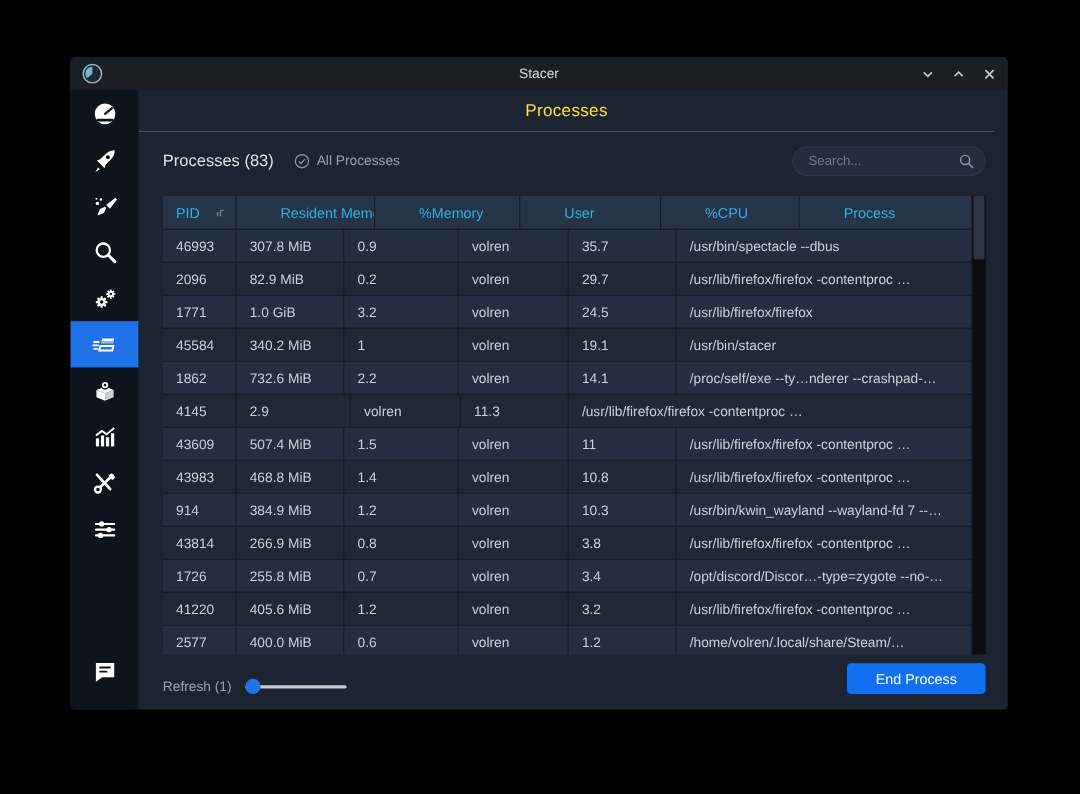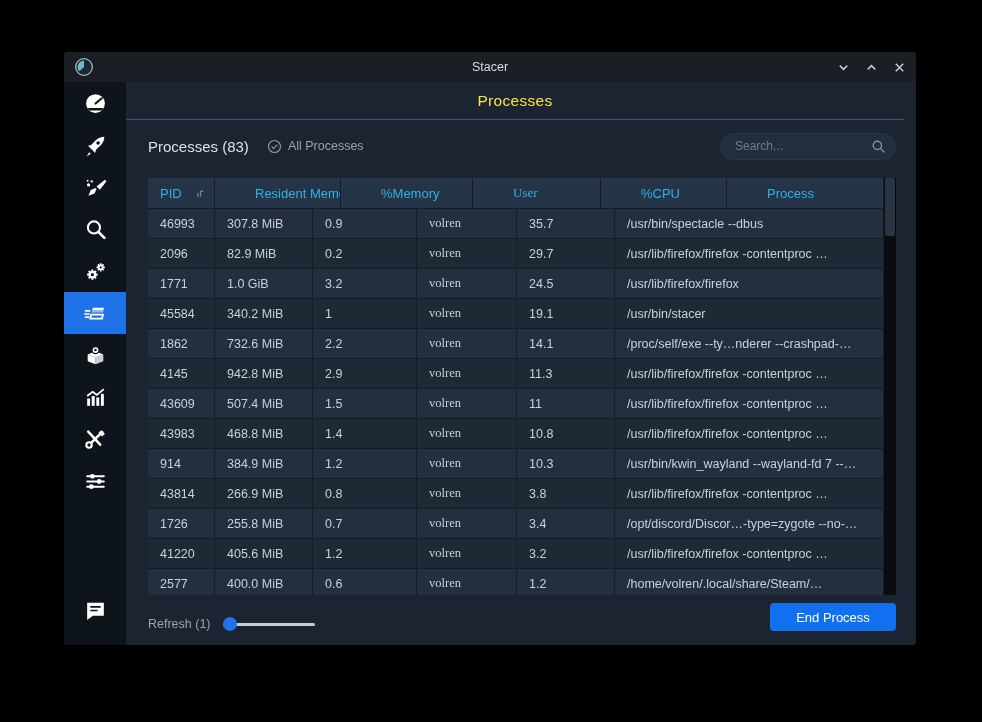--- a/index.html
+++ b/index.html
@@ -52,21 +52,21 @@
   .thead { display:flex; height:30px; background:#263447;gap:28px; }
   .hcell { display:flex; align-items:center; padding-left:12px; color:#2fb1e8; font-size:13px;
     border-right:1px solid #141c27; white-space:nowrap; overflow:hidden; cursor:pointer; }
   .trow { display:flex; height:30px; cursor:default; }
   .trow.odd  { background:#232f3e; }
   .trow.even { background:#1e2936; }
   .tcell { display:flex; align-items:center; padding-left:12px; color:#cbd0d8; font-size:12.5px;
     border-right:1px solid #141c27; border-top:1px solid #141c27;
     white-space:nowrap; overflow:hidden; }
   .col0 { width:67px; flex:0 0 auto; } .col1 { width:98px; flex:0 0 auto; }
-  .col2 { width:104px; flex:0 0 auto; } .col3 { width:100px; flex:0 0 auto;font-family:Liberation Serif, serif; }
+  .col2 { width:104px; flex:0 0 auto; } .col3 { width:100px; flex:0 0 auto; }
   .col4 { width:98px; flex:0 0 auto; } .col5 { flex:1; min-width:0; }
   .sort-ic { margin-left:14px; display:inline-flex; }
 
   .vscroll { width:12px; background:#0a0c10; position:relative; flex:0 0 auto; }
   .vthumb { position:absolute; top:0; left:1px; width:10px; height:58px; background:#2a3442;
     border-radius:2px; cursor:pointer; }
 
   
   .footer { flex:1; display:flex; align-items:flex-end; padding:0 20px 14px 22px; }
   .refresh-label { color:#9aa3af; font-size:12.5px; }
@@ -290,21 +290,20 @@
               <div class="trow odd">
                 <div class="tcell col0">1862</div>
                 <div class="tcell col1">732.6 MiB</div>
                 <div class="tcell col2">2.2</div>
                 <div class="tcell col3">volren</div>
                 <div class="tcell col4">14.1</div>
                 <div class="tcell col5">/proc/self/exe --ty…nderer --crashpad-…</div>
               </div>
               <div class="trow even">
                 <div class="tcell col0">4145</div>
-                <div class="tcell col1">942.8 MiB</div>
                 <div class="tcell col2">2.9</div>
                 <div class="tcell col3">volren</div>
                 <div class="tcell col4">11.3</div>
                 <div class="tcell col5">/usr/lib/firefox/firefox -contentproc …</div>
               </div>
               <div class="trow odd">
                 <div class="tcell col0">43609</div>
                 <div class="tcell col1">507.4 MiB</div>
                 <div class="tcell col2">1.5</div>
                 <div class="tcell col3">volren</div>

